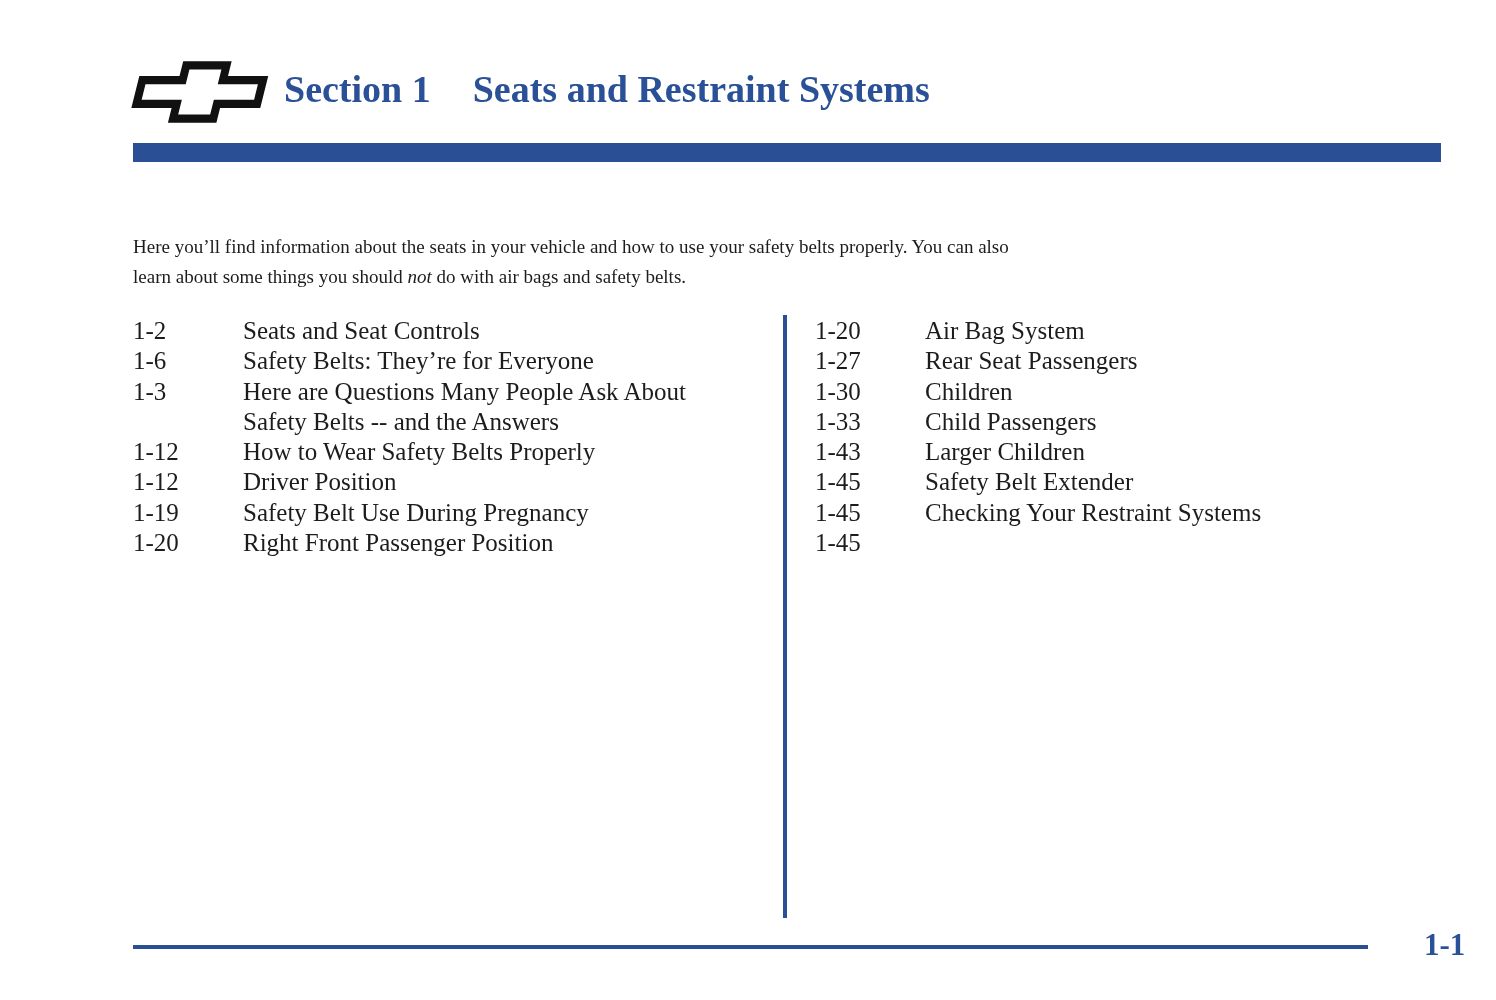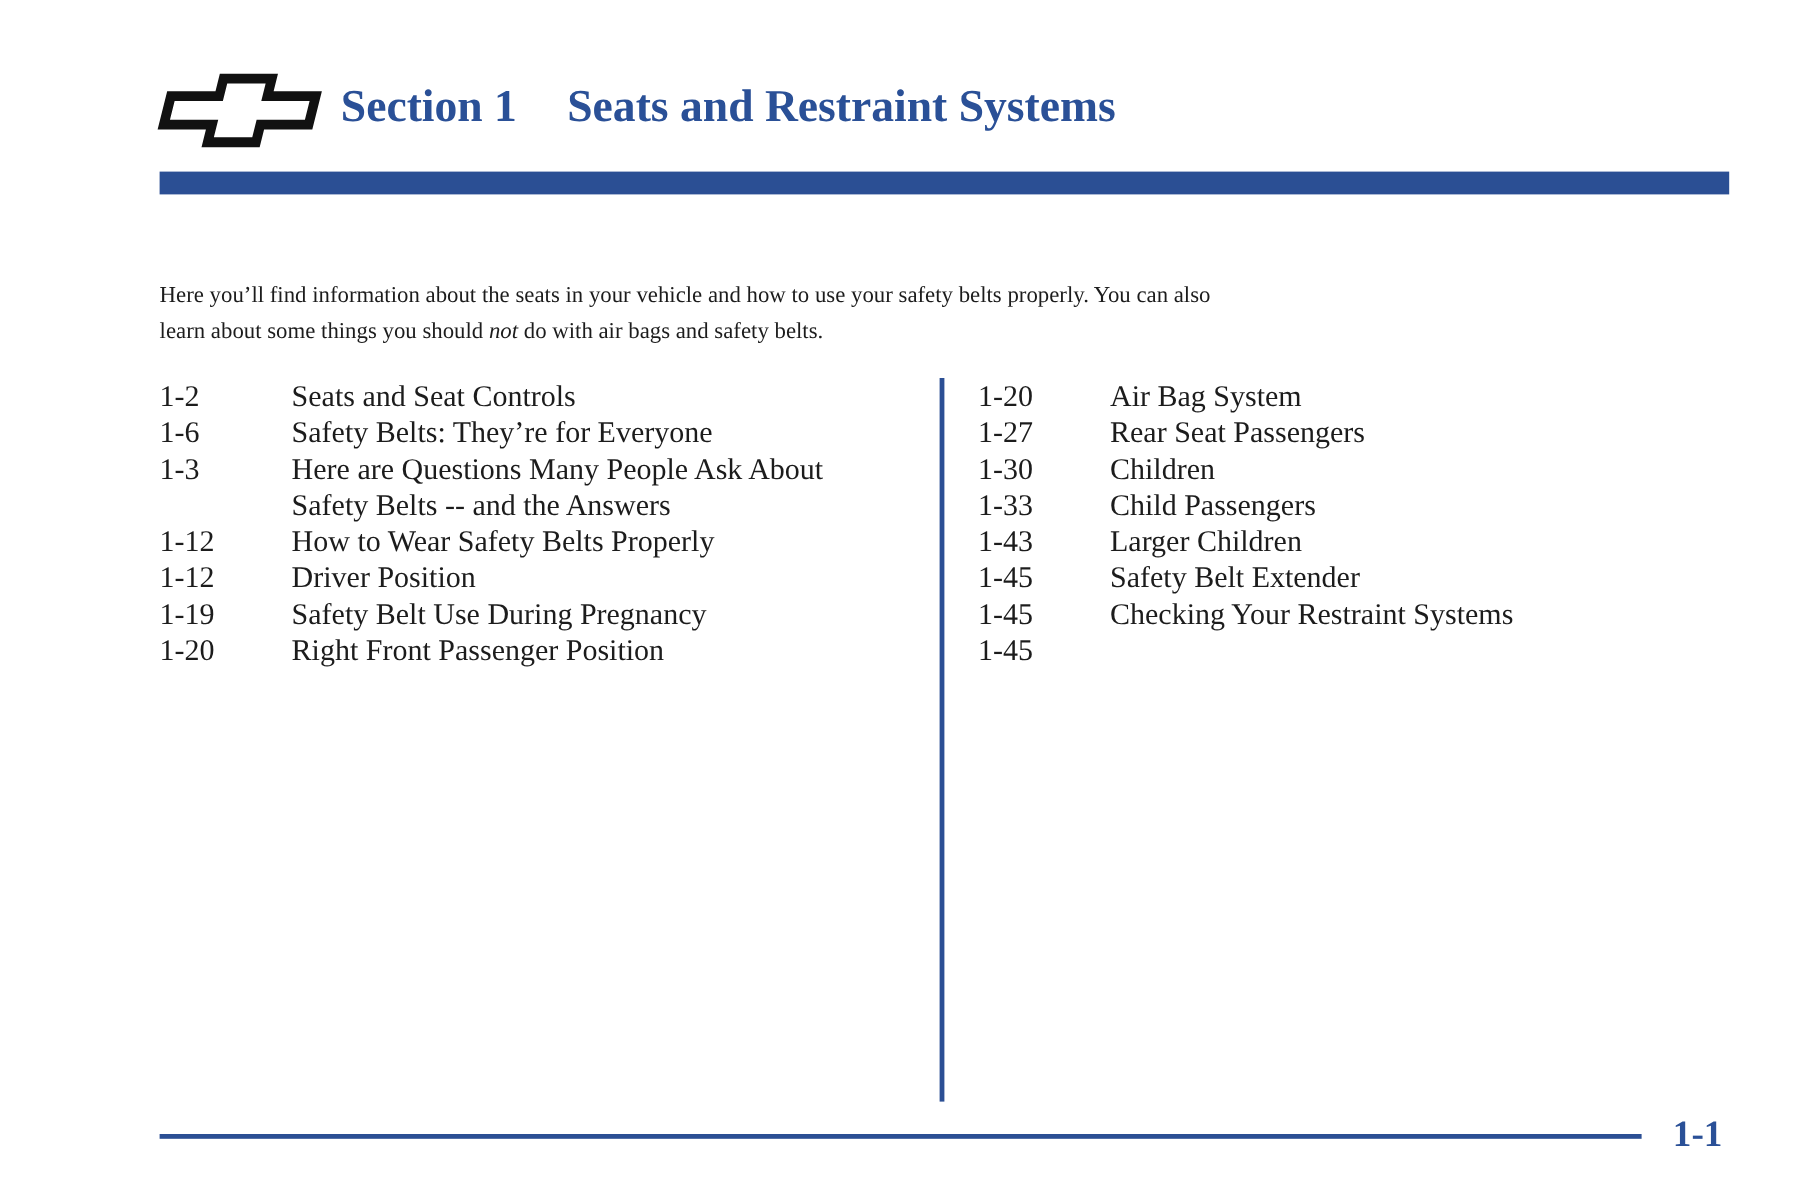--- a/index.html
+++ b/index.html
@@ -78,21 +78,21 @@
   .footer-rule {
     position: absolute;
     left: 133px;
     top: 945px;
     width: 1235px;
     height: 4px;
     background: var(--accent);
   }
   .page-number {
     position: absolute;
-    left: 1394px;
+    left: 1424px;
     top: 927px;
     font-size: 31px;
     font-weight: bold;
     color: var(--heading-color);
   }
 </style>
 </head>
 <body>
 
 <div class="page">

